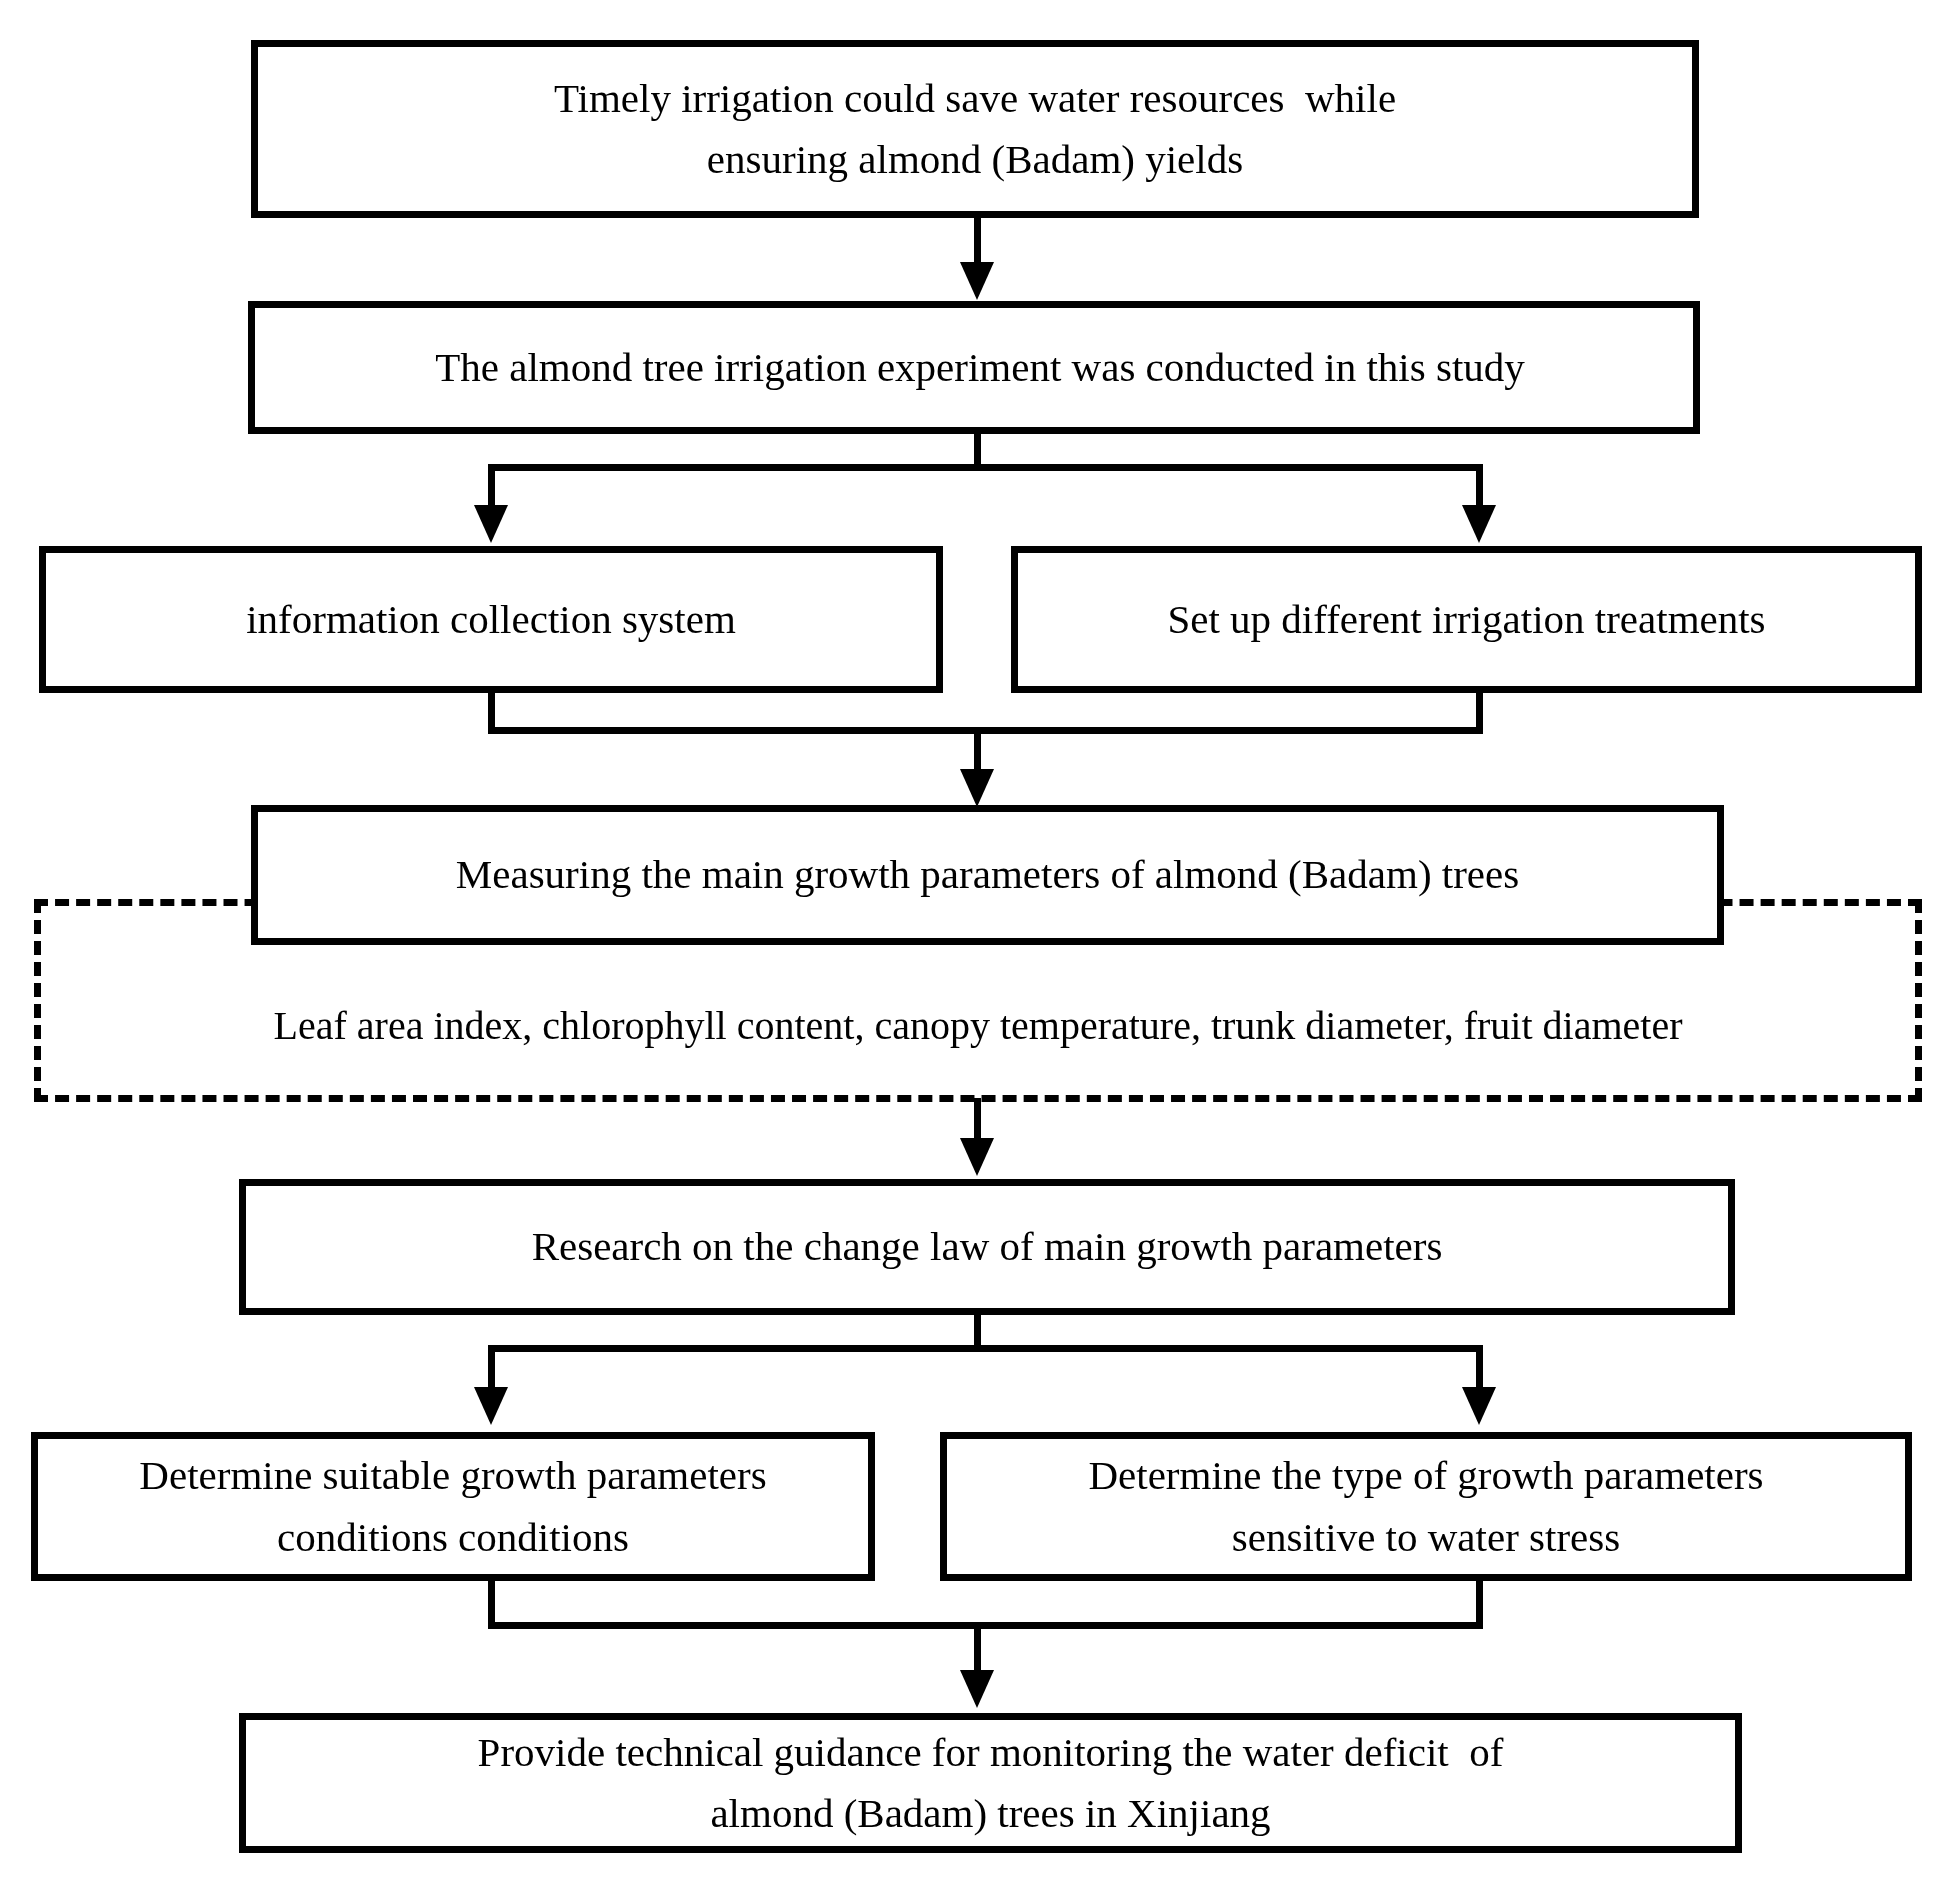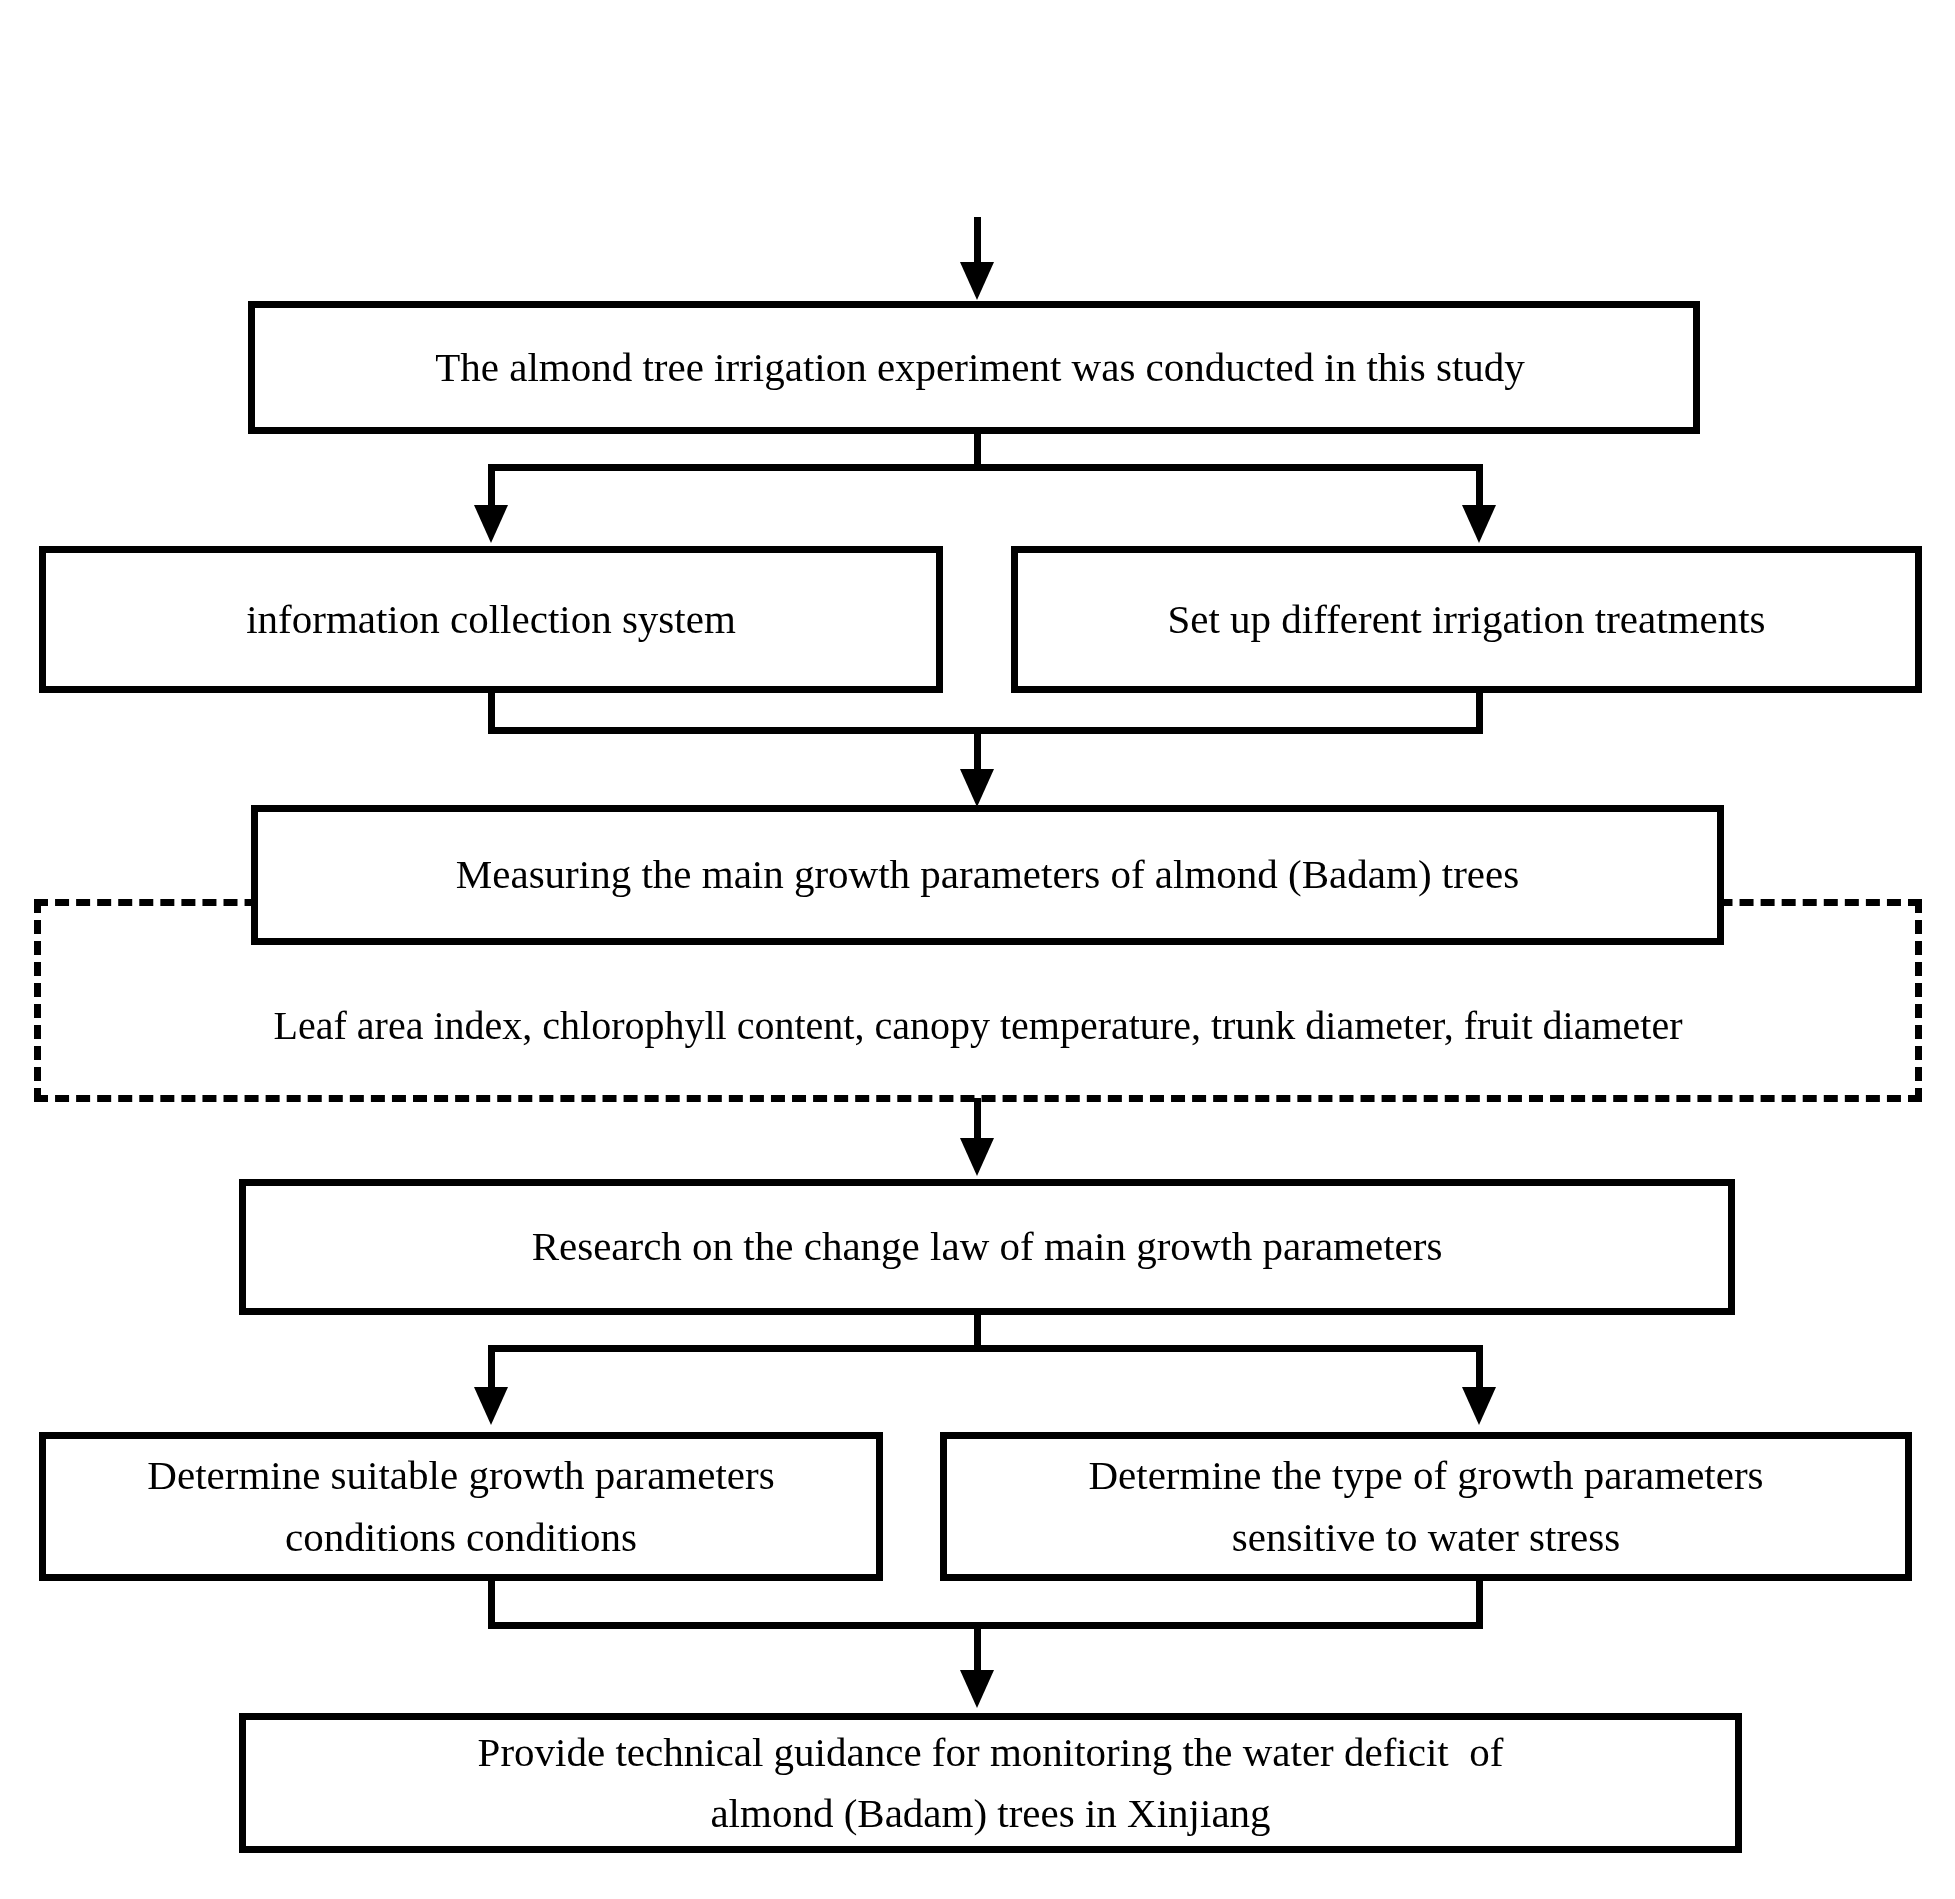--- a/index.html
+++ b/index.html
@@ -69,20 +69,24 @@
     border-right: 17px solid transparent;
     border-top: 38px solid #000000;
     z-index: 3;
   }
 </style>
 </head>
 <body>
 
 <div class="canvas">
 
+  <div class="box" style="left:251px; top:40px; width:1448px; height:178px;">
+    <span class="line">Timely irrigation could save water resources  while</span>
+    <span class="line">ensuring almond (Badam) yields</span>
+  </div>
 
   <div class="vline" style="left:974px; top:217px; height:50px;"></div>
   <div class="arrowhead" style="left:960px; top:262px;"></div>
 
   <div class="box" style="left:248px; top:301px; width:1452px; height:133px;padding-left:12px;">
     <span class="line">The almond tree irrigation experiment was conducted in this study</span>
   </div>
 
   <div class="vline" style="left:974px; top:432px; height:39px;"></div>
   <div class="hline" style="left:488px; top:464px; width:995px;"></div>
@@ -119,21 +123,21 @@
     <span class="line">Research on the change law of main growth parameters</span>
   </div>
 
   <div class="vline" style="left:974px; top:1313px; height:39px;"></div>
   <div class="hline" style="left:488px; top:1345px; width:995px;"></div>
   <div class="vline" style="left:488px; top:1345px; height:45px;"></div>
   <div class="arrowhead" style="left:474px; top:1387px;"></div>
   <div class="vline" style="left:1476px; top:1345px; height:45px;"></div>
   <div class="arrowhead" style="left:1462px; top:1387px;"></div>
 
-  <div class="box" style="left:31px; top:1432px; width:844px; height:149px;margin-left:8px;">
+  <div class="box" style="left:31px; top:1432px; width:844px; height:149px;">
     <span class="line">Determine suitable growth parameters</span>
     <span class="line">conditions conditions</span>
   </div>
   <div class="box" style="left:940px; top:1432px; width:972px; height:149px;">
     <span class="line">Determine the type of growth parameters</span>
     <span class="line">sensitive to water stress</span>
   </div>
 
   <div class="vline" style="left:488px; top:1578px; height:51px;"></div>
   <div class="vline" style="left:1476px; top:1578px; height:51px;"></div>

